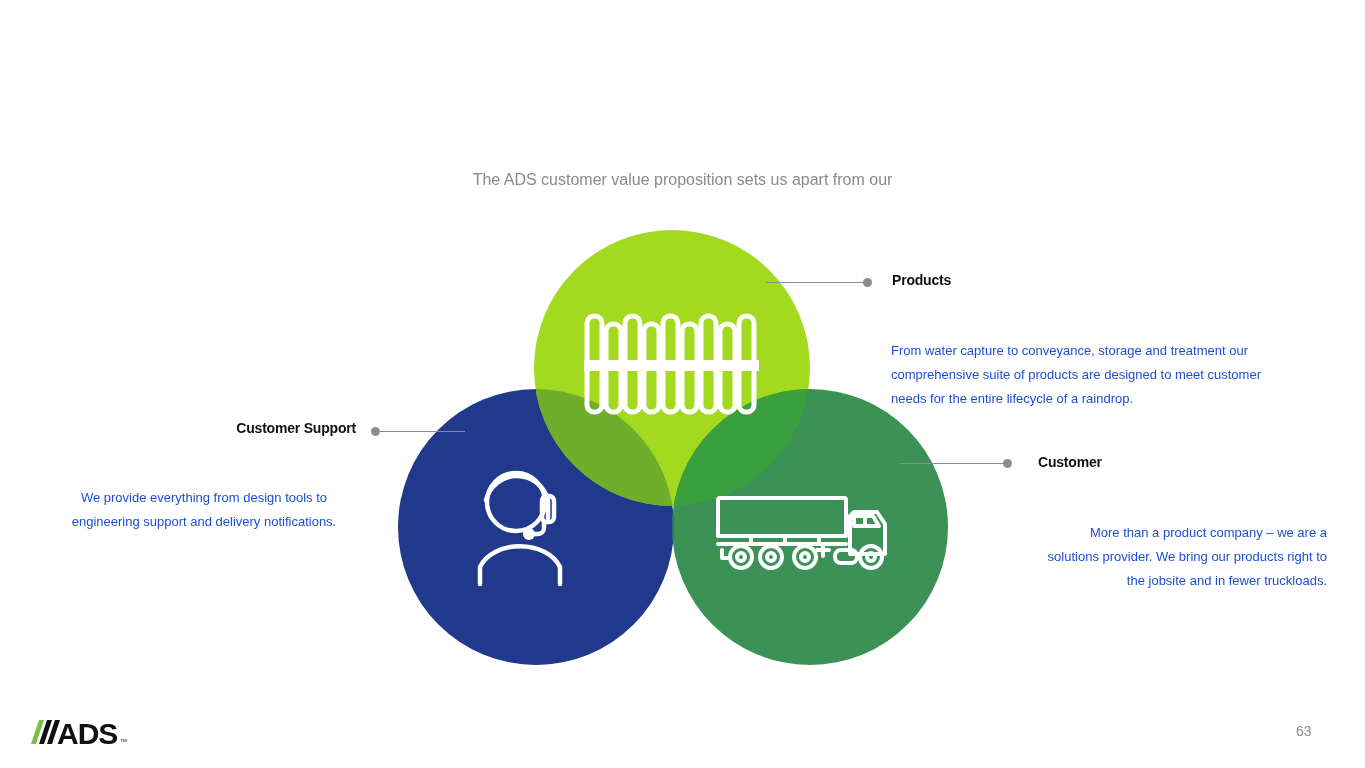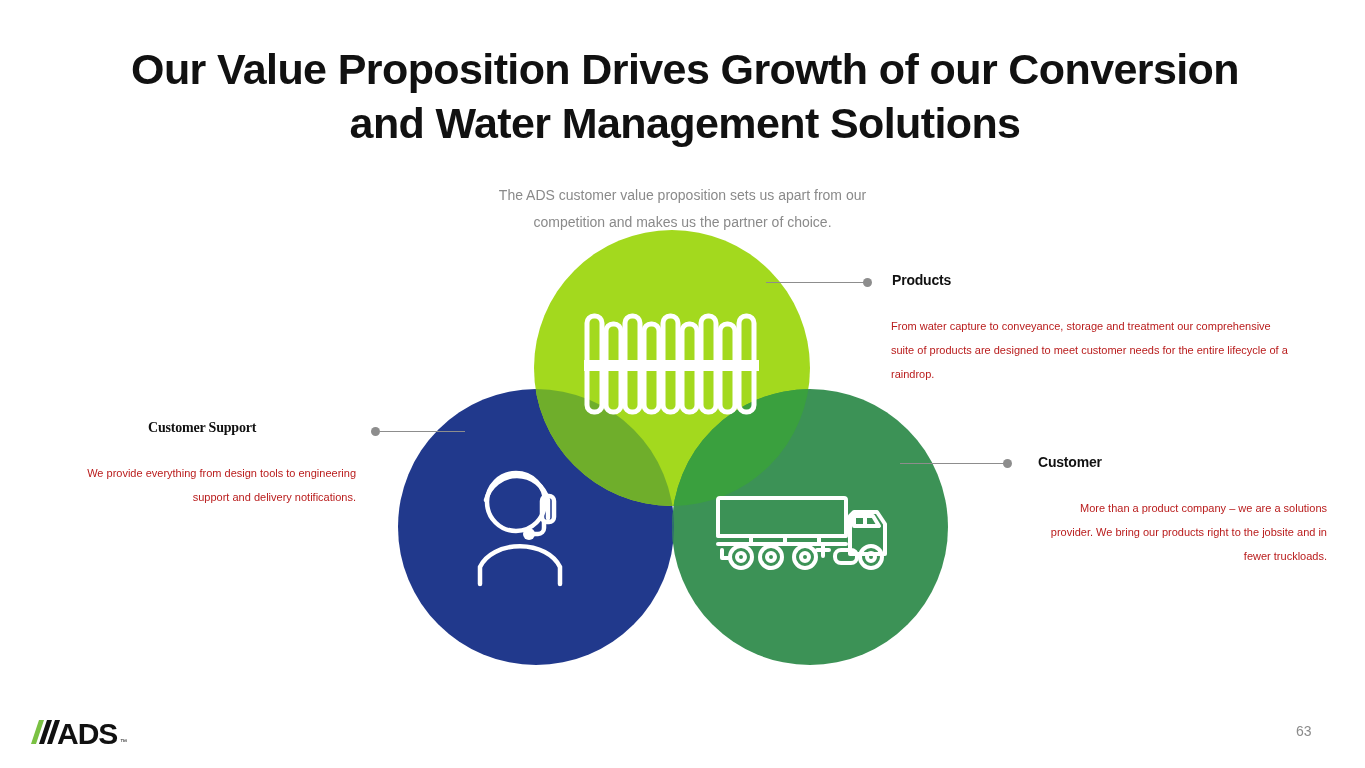--- a/index.html
+++ b/index.html
@@ -29,24 +29,24 @@
     font-weight: bold;
     letter-spacing: -0.6px;
     color: #111111;
   }
   #title .line { display: block; }
 
   
   #subtitle {
     position: absolute;
     left: 370px;
-    top: 182px;
+    top: 166px;
     width: 625px;
     text-align: center;
-    font-size: 14px;
+    font-size: 16px;
     line-height: 27px;
     color: #8a8a8a;
   }
   #subtitle .line { display: block; }
 
   
   #venn {
     position: absolute;
     left: 398px;
     top: 230px;
@@ -65,33 +65,34 @@
   
   .callout-title {
     position: absolute;
     font-size: 14px;
     font-weight: bold;
     color: #111111;
     letter-spacing: -0.2px;
   }
   .callout-body {
     position: absolute;
-    font-size: 11px;
+    font-size: 13px;
     line-height: 24px;
-    color: #b91c1c;
+    color: #1d4ed8;
+    margin-top: 25px;
   }
 
   #products-title { left: 892px; top: 272px; }
   #products-body  { left: 891px; top: 314px; width: 400px; text-align: left; }
 
   #services-title { left: 1038px; top: 454px; }
   #services-body  { left: 1037px; top: 496px; width: 290px; text-align: right; }
 
-  #support-title  { left: 148px; top: 420px; width: 224px; text-align: left; font-family: Liberation Serif, serif; }
-  #support-body   { left: 52px;  top: 461px; width: 304px; text-align: right; }
+  #support-title  { left: 132px; top: 420px; width: 224px; text-align: right; }
+  #support-body   { left: 52px;  top: 461px; width: 304px; text-align: center; }
 
   
   .connector { position: absolute; }
   .conn-line {
     position: absolute;
     height: 1px;
     background: #8d8d8d;
     top: 0;
   }
   .conn-dot {
@@ -129,28 +130,23 @@
     top: 723px;
     font-size: 14px;
     color: #8b8b8b;
   }
 </style>
 </head>
 <body>
 
 <div id="slide">
 
-  <h1 id="title">
-    <span class="line">Our Value Proposition Drives Growth of our Conversion</span>
-    <span class="line">and Water Management Solutions</span>
-  </h1>
 
   <p id="subtitle">
     <span class="line">The ADS customer value proposition sets us apart from our</span>
-    <span class="line">competition and makes us the partner of choice.</span>
   </p>
 
   <div id="venn">
 
     <svg class="venn-svg" width="550" height="435" viewBox="0 0 550 435">
       <defs>
         <clipPath id="clip-products">
           <circle cx="274" cy="138" r="138"></circle>
         </clipPath>
         <clipPath id="clip-support">

